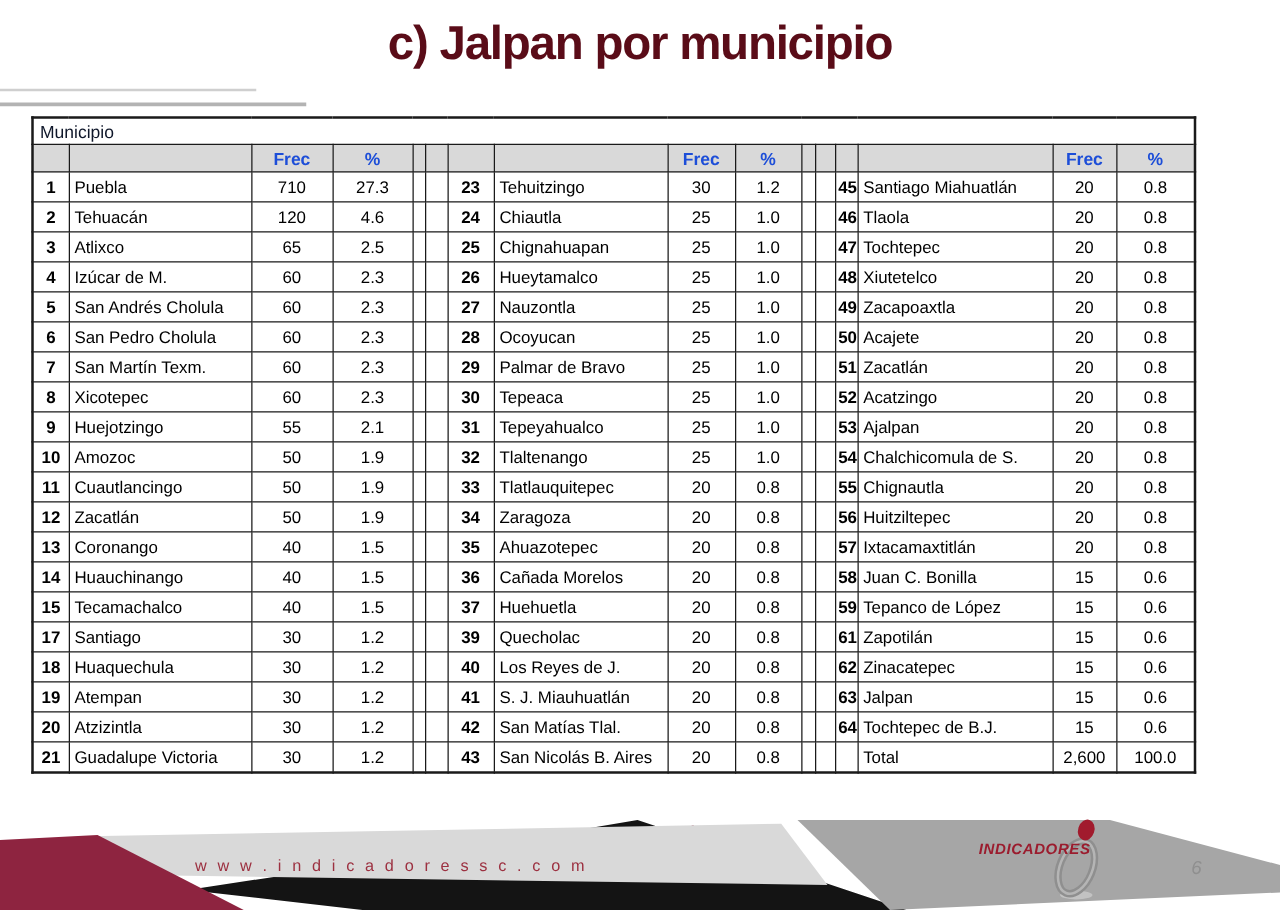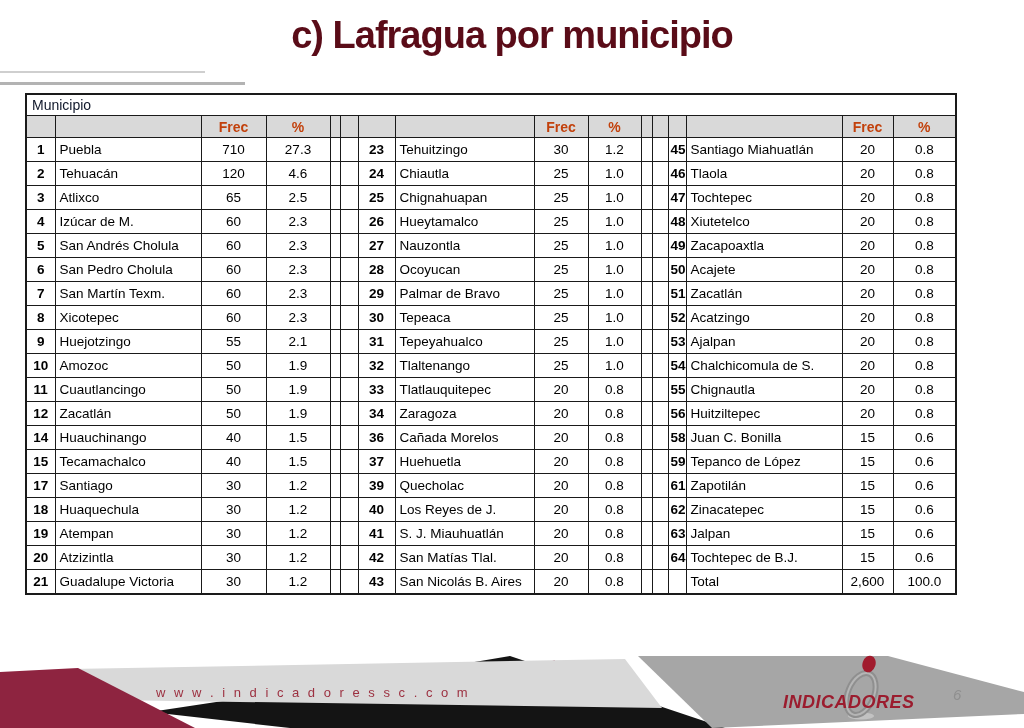--- a/index.html
+++ b/index.html
@@ -20,47 +20,47 @@
   table{
     border-collapse:collapse;table-layout:fixed;width:931px;
     font-size:13.5px;color:#000;
   }
   td{
     border:1.5px solid #1a1a1a;height:23px;padding:0 2px;
     overflow:visible;white-space:nowrap;line-height:1;
   }
   table{border:2.5px solid #1a1a1a;}
   td.muni{font-weight:400;color:#0f172a;text-align:left;padding-left:5px;height:20px;font-size:14px;}
-  td.hdr{background:#d9d9d9;font-weight:700;color:#c2410c;text-align:center;height:21px;font-size:14px;}
+  td.hdr{background:#d9d9d9;font-weight:700;color:#1d4ed8;text-align:center;height:21px;font-size:14px;}
   td.num{font-weight:700;text-align:center;}
   td.name{text-align:left;padding-left:4px;}
   td.val{text-align:center;}
   td.sp{padding:0;}
   
   .footer{position:absolute;left:0;top:650px;width:1024px;height:78px;}
   .footer svg{position:absolute;left:0;top:0;}
   .www-text{
     position:absolute;left:156px;top:685px;
     font-size:13px;font-weight:400;letter-spacing:2.5px;color:#9c3040;
   }
   .logo-text{
-    position:absolute;left:783px;top:692px;z-index:5;
-    font-size:18px;font-weight:700;font-style:italic;
+    position:absolute;left:783px;top:672px;z-index:5;
+    font-size:12px;font-weight:700;font-style:italic;
     color:#9b1c2e;letter-spacing:0.5px;
   }
   .logo-swoosh{position:absolute;left:838px;top:654px;z-index:4;}
   .page-number{
     position:absolute;left:953px;top:686px;z-index:5;
     font-size:15px;font-style:italic;color:#8f8f8f;
   }
 </style>
 </head>
 <body>
 
-<div class="slide-title">c) Lafragua por municipio</div>
+<div class="slide-title">c) Jalpan por municipio</div>
 
 <div class="tl-line1"></div>
 <div class="tl-line2"></div>
 
 <div class="tbl-wrap">
   <table id="muni-table">
     <colgroup>
       <col style="width:29px">
         <col style="width:146px">
         <col style="width:65px">
@@ -310,20 +310,38 @@
           <td class="val">20</td>
           <td class="val">0.8</td>
           <td class="sp"></td>
           <td class="sp"></td>
           <td class="num">56</td>
           <td class="name">Huitziltepec</td>
           <td class="val">20</td>
           <td class="val">0.8</td>
         </tr>
         <tr>
+          <td class="num">13</td>
+          <td class="name">Coronango</td>
+          <td class="val">40</td>
+          <td class="val">1.5</td>
+          <td class="sp"></td>
+          <td class="sp"></td>
+          <td class="num">35</td>
+          <td class="name">Ahuazotepec</td>
+          <td class="val">20</td>
+          <td class="val">0.8</td>
+          <td class="sp"></td>
+          <td class="sp"></td>
+          <td class="num">57</td>
+          <td class="name">Ixtacamaxtitlán</td>
+          <td class="val">20</td>
+          <td class="val">0.8</td>
+        </tr>
+        <tr>
           <td class="num">14</td>
           <td class="name">Huauchinango</td>
           <td class="val">40</td>
           <td class="val">1.5</td>
           <td class="sp"></td>
           <td class="sp"></td>
           <td class="num">36</td>
           <td class="name">Cañada Morelos</td>
           <td class="val">20</td>
           <td class="val">0.8</td>

